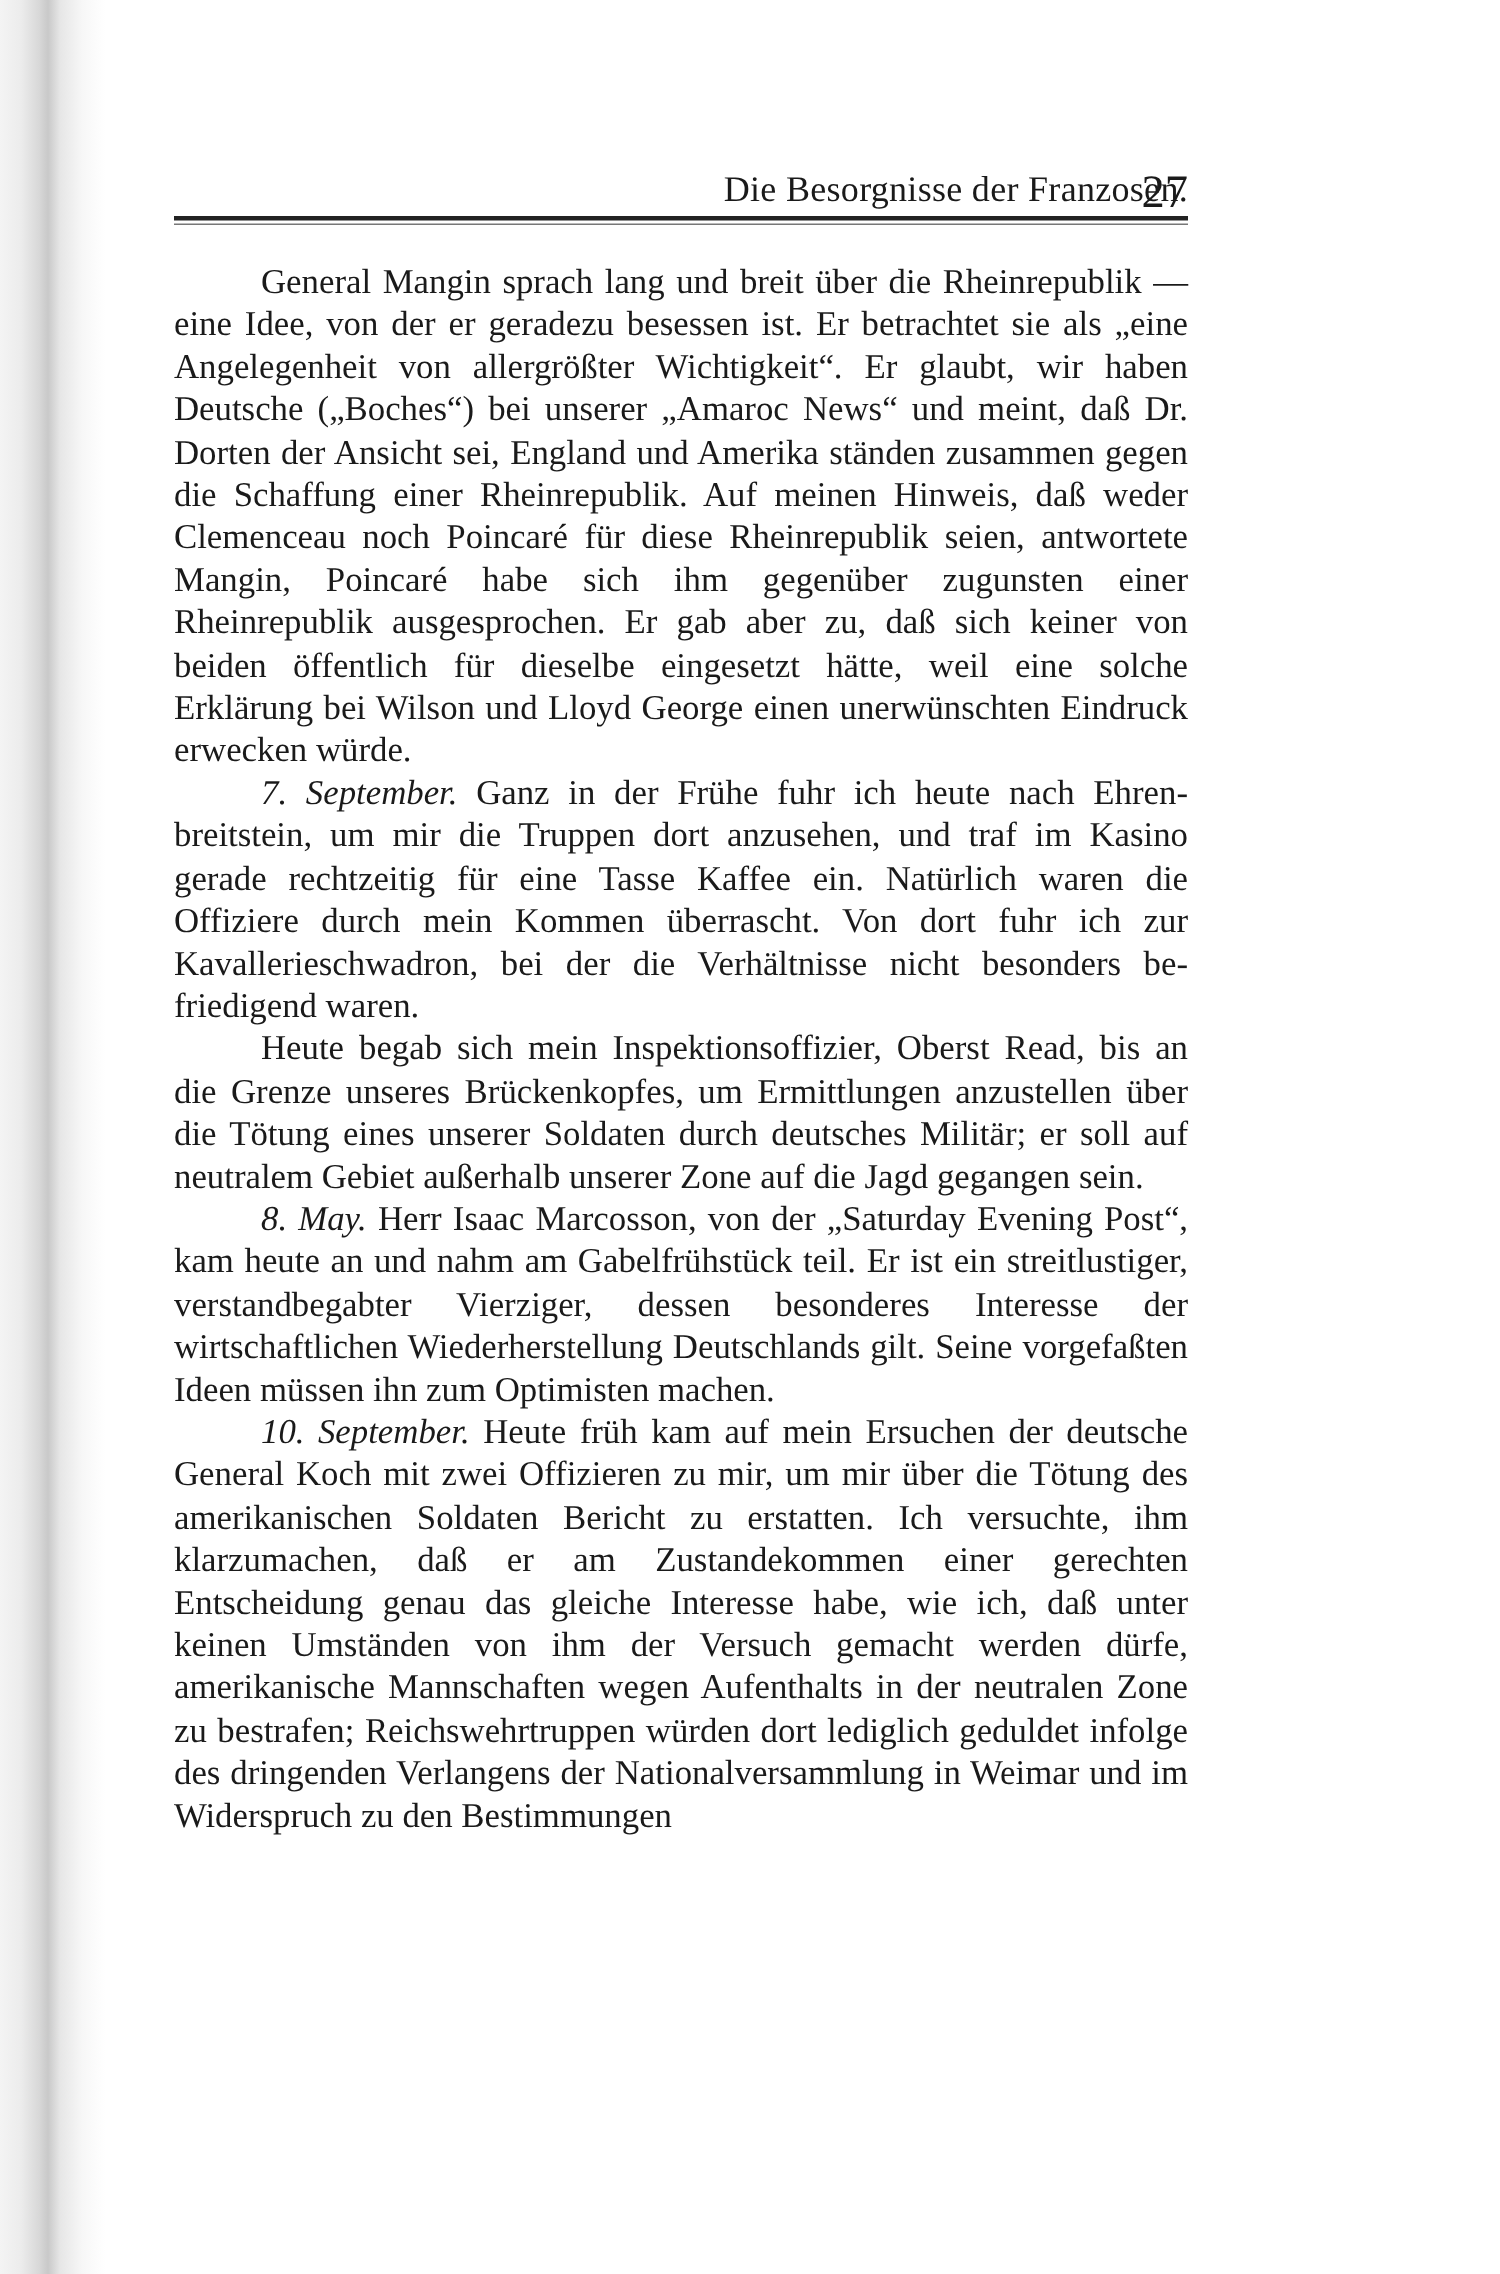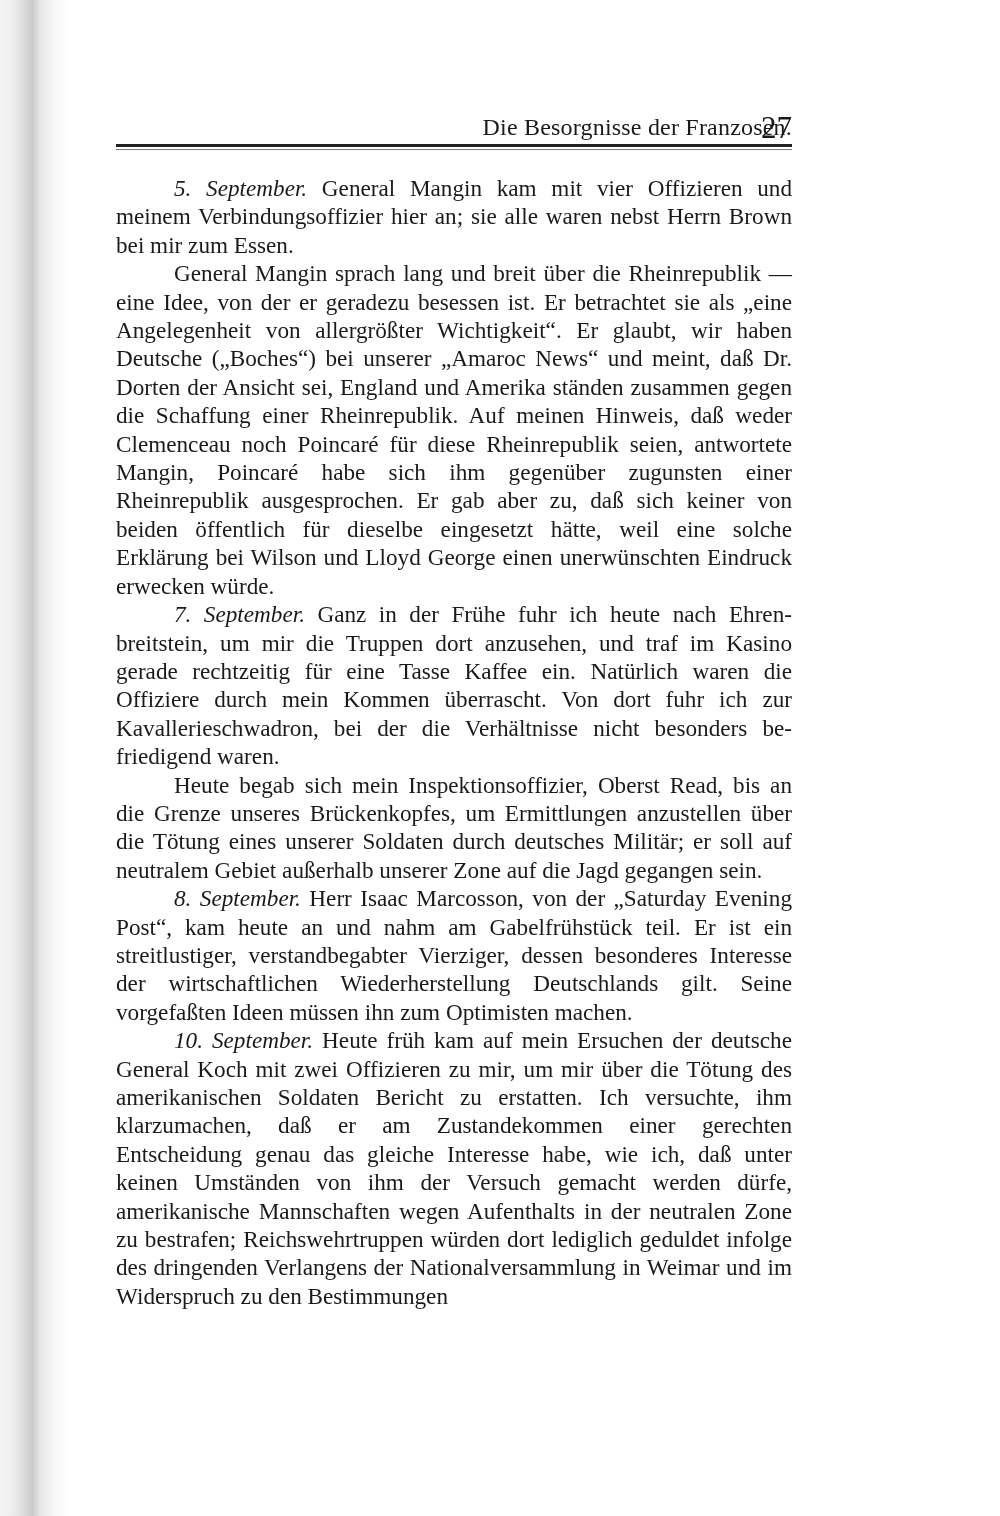--- a/index.html
+++ b/index.html
@@ -80,20 +80,19 @@
 
 <div class="page">
   <div class="running-head">
     <div class="running-title">Die Besorgnisse der Franzosen.</div>
     <div class="page-number">27</div>
   </div>
   <div class="head-rule"></div>
   <div class="head-rule-thin"></div>
 
   <div class="body-text">
-    <p class="para"><span class="entry-date">5. September.</span><span> General Mangin kam mit vier Offizieren und meinem Verbindungsoffizier hier an; sie alle waren nebst Herrn Brown bei mir zum Essen.</span></p>
     <p class="para"><span>General Mangin sprach lang und breit über die Rhein­republik — eine Idee, von der er geradezu besessen ist. Er be­trachtet sie als „eine Angelegenheit von allergrößter Wichtigkeit“. Er glaubt, wir haben Deutsche („Boches“) bei unserer „Amaroc News“ und meint, daß Dr. Dorten der Ansicht sei, England und Amerika ständen zusammen gegen die Schaffung einer Rhein­republik. Auf meinen Hinweis, daß weder Clemenceau noch Poincaré für diese Rheinrepublik seien, antwortete Mangin, Poincaré habe sich ihm gegenüber zugunsten einer Rheinrepublik ausgesprochen. Er gab aber zu, daß sich keiner von beiden öffent­lich für dieselbe eingesetzt hätte, weil eine solche Erklärung bei Wilson und Lloyd George einen unerwünschten Eindruck erwecken würde.</span></p>
     <p class="para"><span class="entry-date">7. September.</span><span> Ganz in der Frühe fuhr ich heute nach Ehren­breitstein, um mir die Truppen dort anzusehen, und traf im Kasino gerade rechtzeitig für eine Tasse Kaffee ein. Natürlich waren die Offiziere durch mein Kommen überrascht. Von dort fuhr ich zur Kavallerieschwadron, bei der die Verhältnisse nicht besonders be­friedigend waren.</span></p>
     <p class="para"><span>Heute begab sich mein Inspektionsoffizier, Oberst Read, bis an die Grenze unseres Brückenkopfes, um Ermittlungen anzustellen über die Tötung eines unserer Soldaten durch deutsches Militär; er soll auf neutralem Gebiet außerhalb unserer Zone auf die Jagd gegangen sein.</span></p>
-    <p class="para"><span class="entry-date">8. September.</span><span> Herr Isaac Marcosson, von der „Saturday Evening Post“, kam heute an und nahm am Gabelfrühstück teil. Er ist ein streitlustiger, verstandbegabter Vierziger, dessen be­sonderes Interesse der wirtschaftlichen Wiederherstellung Deutsch­lands gilt. Seine vorgefaßten Ideen müssen ihn zum Optimisten machen.</span></p>
+    <p class="para"><span class="entry-date">8. May.</span><span> Herr Isaac Marcosson, von der „Saturday Evening Post“, kam heute an und nahm am Gabelfrühstück teil. Er ist ein streitlustiger, verstandbegabter Vierziger, dessen be­sonderes Interesse der wirtschaftlichen Wiederherstellung Deutsch­lands gilt. Seine vorgefaßten Ideen müssen ihn zum Optimisten machen.</span></p>
     <p class="para"><span class="entry-date">10. September.</span><span> Heute früh kam auf mein Ersuchen der deutsche General Koch mit zwei Offizieren zu mir, um mir über die Tötung des amerikanischen Soldaten Bericht zu erstatten. Ich versuchte, ihm klarzumachen, daß er am Zustandekommen einer gerechten Entscheidung genau das gleiche Interesse habe, wie ich, daß unter keinen Umständen von ihm der Versuch gemacht werden dürfe, amerikanische Mannschaften wegen Aufenthalts in der neu­tralen Zone zu bestrafen; Reichswehrtruppen würden dort ledig­lich geduldet infolge des dringenden Verlangens der National­versammlung in Weimar und im Widerspruch zu den Bestimmungen</span></p>
   </div>
 </div>
 
 </body></html>

